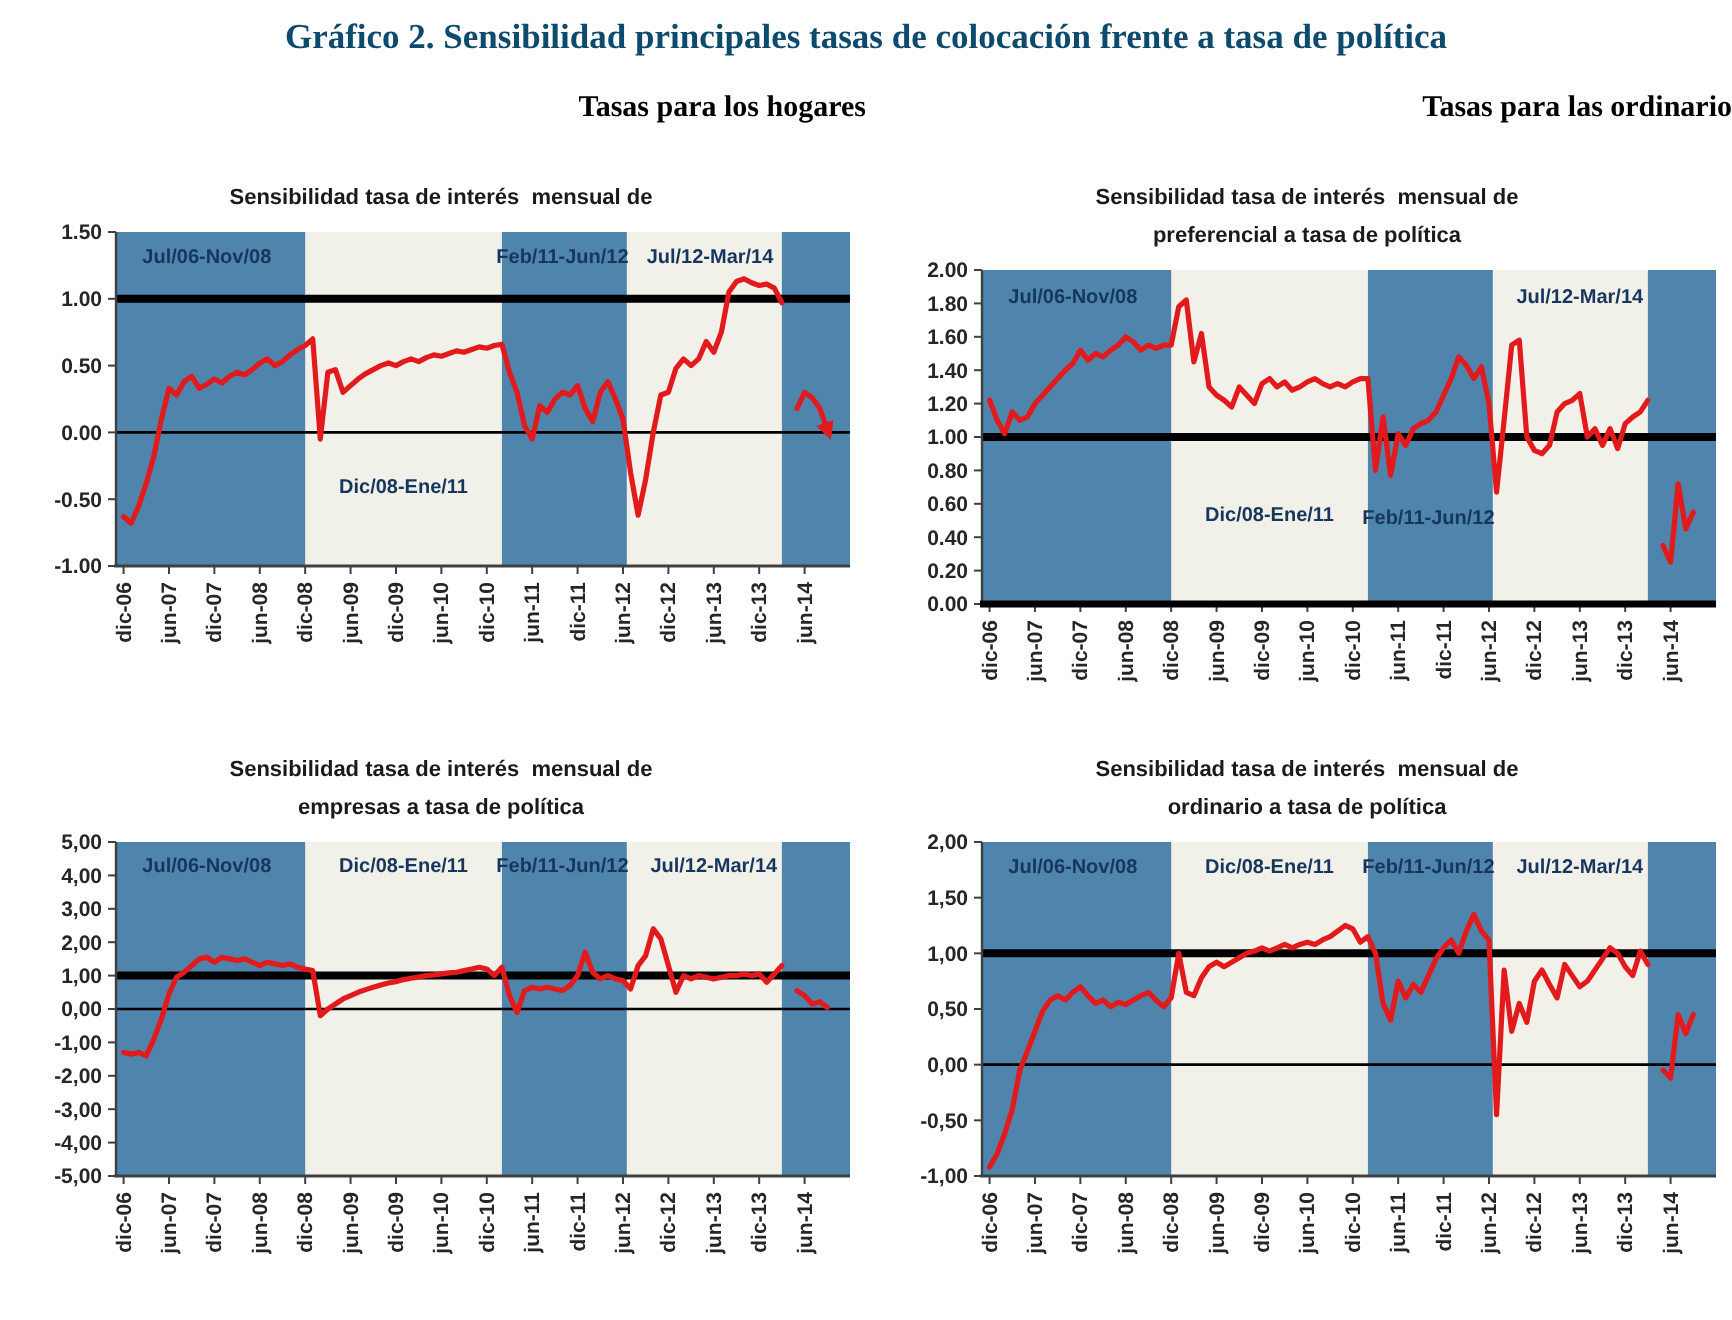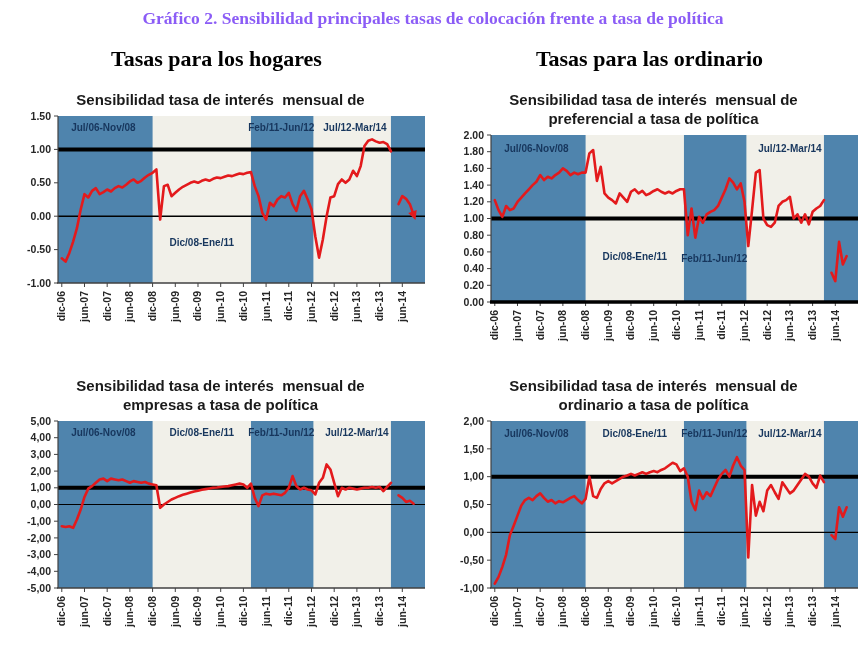--- a/index.html
+++ b/index.html
@@ -1,24 +1,24 @@
 <!DOCTYPE html>
 <html><head>
 <meta charset="utf-8">
 <style>
   html,body{margin:0;padding:0;background:#ffffff;}
   #page{position:relative;width:866px;height:660px;background:#ffffff;overflow:hidden;
         font-family:"Liberation Sans",sans-serif;}
   .main-title{position:absolute;top:8px;left:0;width:866px;text-align:center;
-        font-family:"Liberation Serif",serif;font-weight:bold;font-size:17.5px;color:#8b5cf6;}
-  .col-header{position:absolute;top:46px;width:433px;text-align:center;
-        font-family:"Liberation Serif",serif;font-weight:bold;font-size:22px;color:#000;}
+        font-family:"Liberation Serif",serif;font-weight:bold;font-size:17.5px;color:#0c4a6e;}
+  .col-header{position:absolute;top:46px;width:433px;text-align:right;
+        font-family:"Liberation Serif",serif;font-weight:bold;font-size:15px;color:#000;}
   .col-left{left:0;} .col-right{left:433px;}
   .chart-block{position:absolute;width:425px;height:284px;}
-  .chart-title{width:425px;text-align:center;font-weight:bold;font-size:15px;line-height:19px;
+  .chart-title{width:425px;text-align:center;font-weight:bold;font-size:11px;line-height:19px;
         color:#1a1a1a;white-space:pre;}
   svg{display:block;}
 </style>
 </head>
 <body>
 
 <div id="page">
   <div class="main-title">Gráfico 2. Sensibilidad principales tasas de colocación frente a tasa de política</div>
   <div class="col-header col-left">Tasas para los hogares</div>
   <div class="col-header col-right">Tasas para las ordinario</div>

